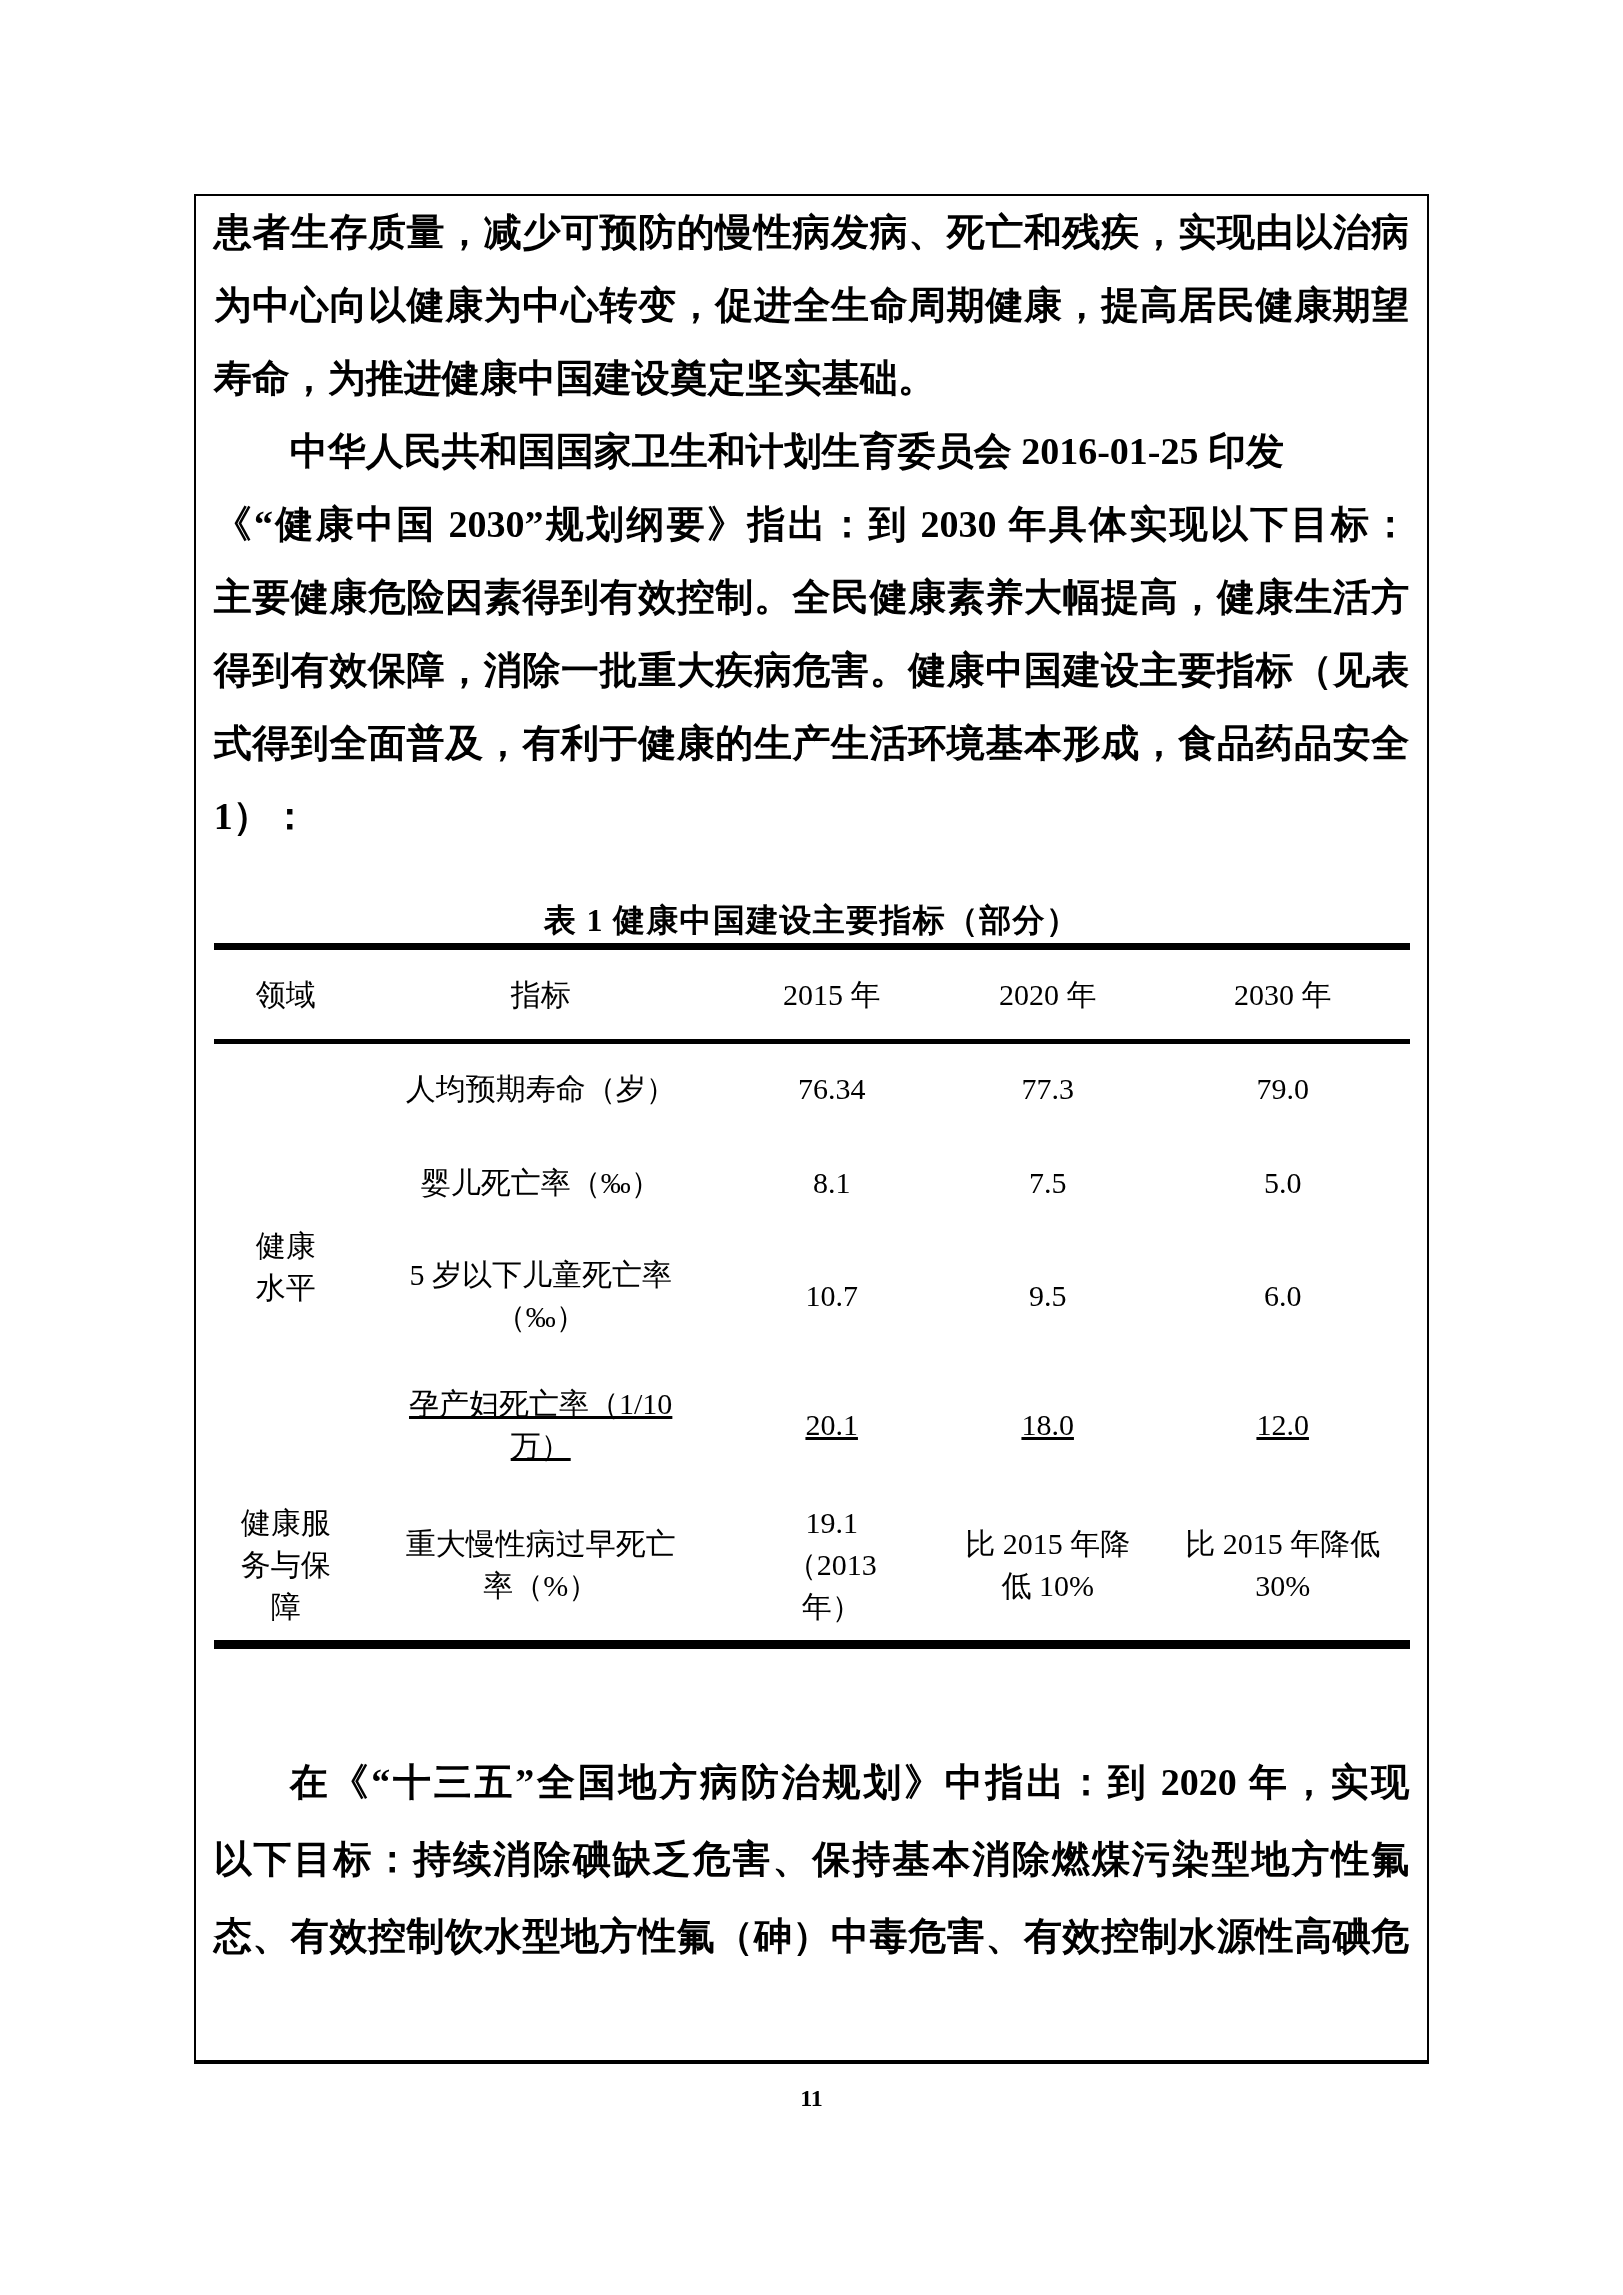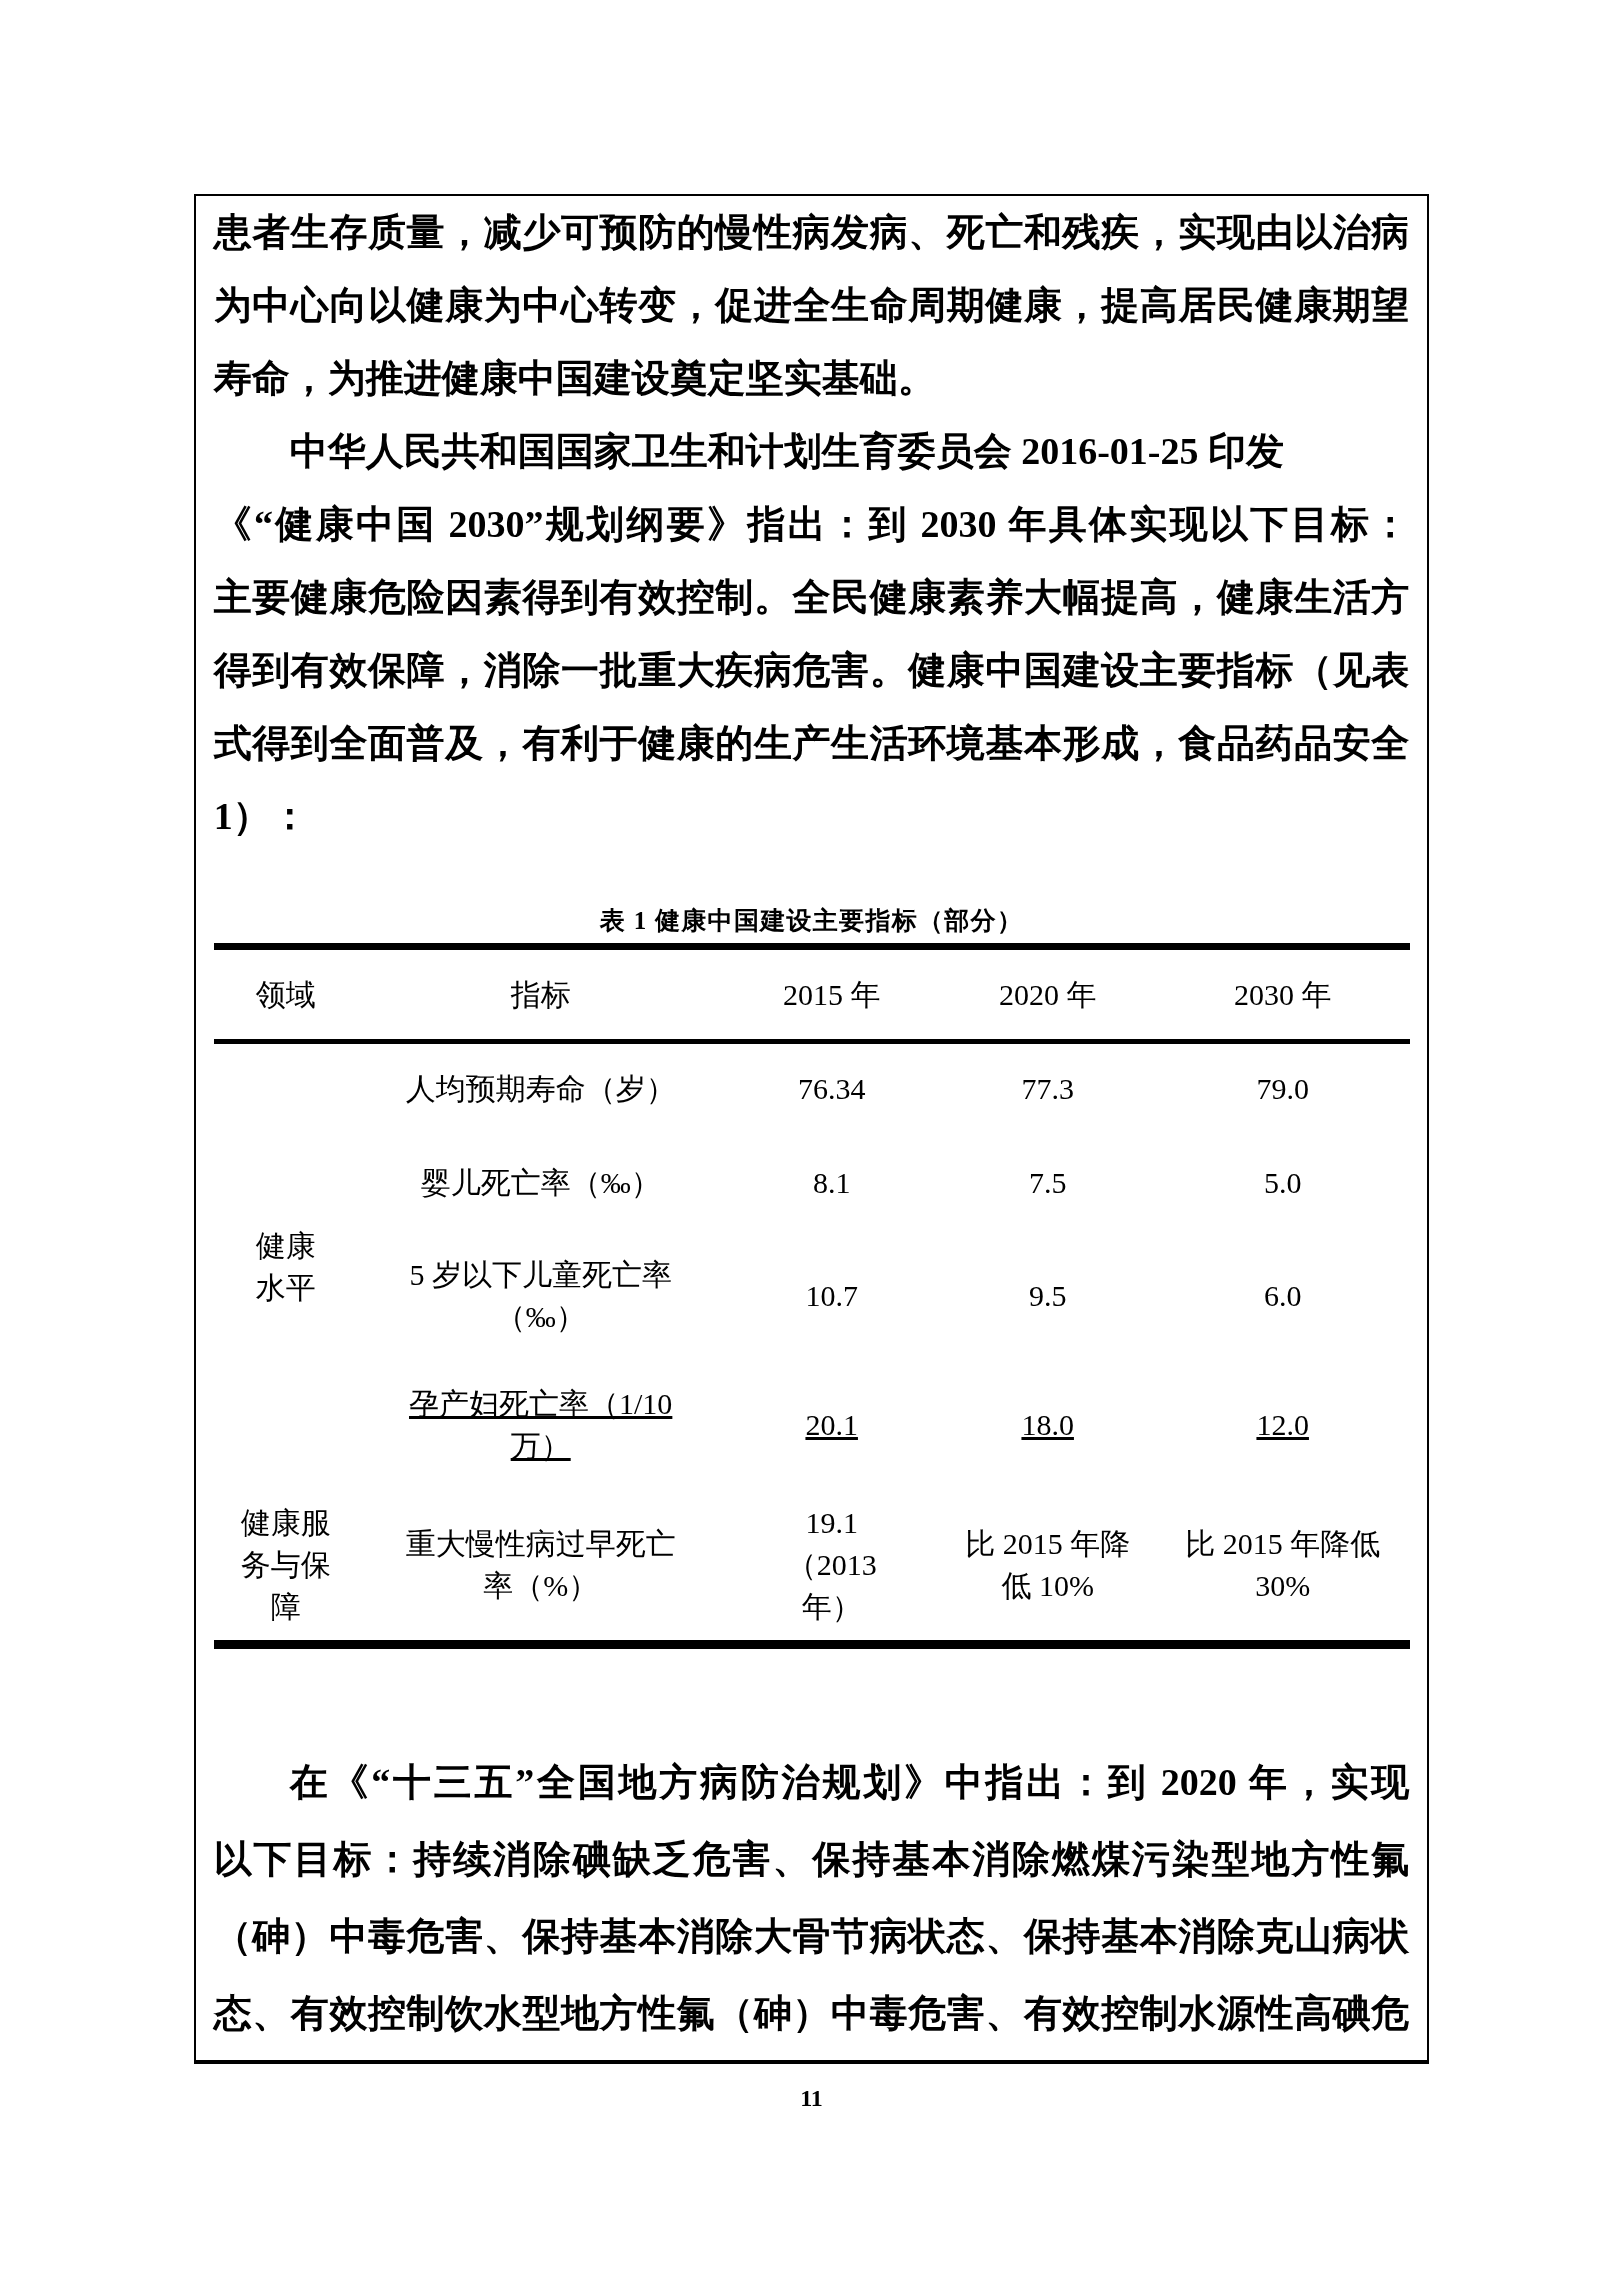--- a/index.html
+++ b/index.html
@@ -43,21 +43,21 @@
     text-align-last: left;
   }
   .line.indent { text-indent: 76px; }
   .para-3 { margin-top: 95px; }
   .para-3 .line { height: 77px; line-height: 77px; }
 
   .table-title {
     margin-top: 49px;
     height: 37px;
     line-height: 37px;
-    font-size: 25px;
+    font-size: 32px;
     font-weight: bold;
     text-align: center;
     text-align-last: center;
     letter-spacing: 1.3px;
   }
   table.indicators {
     width: 100%;
     margin-top: 4px;
     border-collapse: collapse;
     table-layout: fixed;
@@ -181,20 +181,19 @@
 低 10%</td>
         <td>比 2015 年降低
 30%</td>
       </tr>
     </tbody>
   </table>
 
   <div class="para para-3">
     <div class="line justified indent">在《“十三五”全国地方病防治规划》中指出：到 2020 年，实现</div>
     <div class="line justified">以下目标：持续消除碘缺乏危害、保持基本消除燃煤污染型地方性氟</div>
-    <div class="line justified">（砷）中毒危害、保持基本消除大骨节病状态、保持基本消除克山病状</div>
     <div class="line justified">态、有效控制饮水型地方性氟（砷）中毒危害、有效控制水源性高碘危</div>
   </div>
 
 </div>
 
 <div class="page-number">11</div>
 
 
 </body></html>

